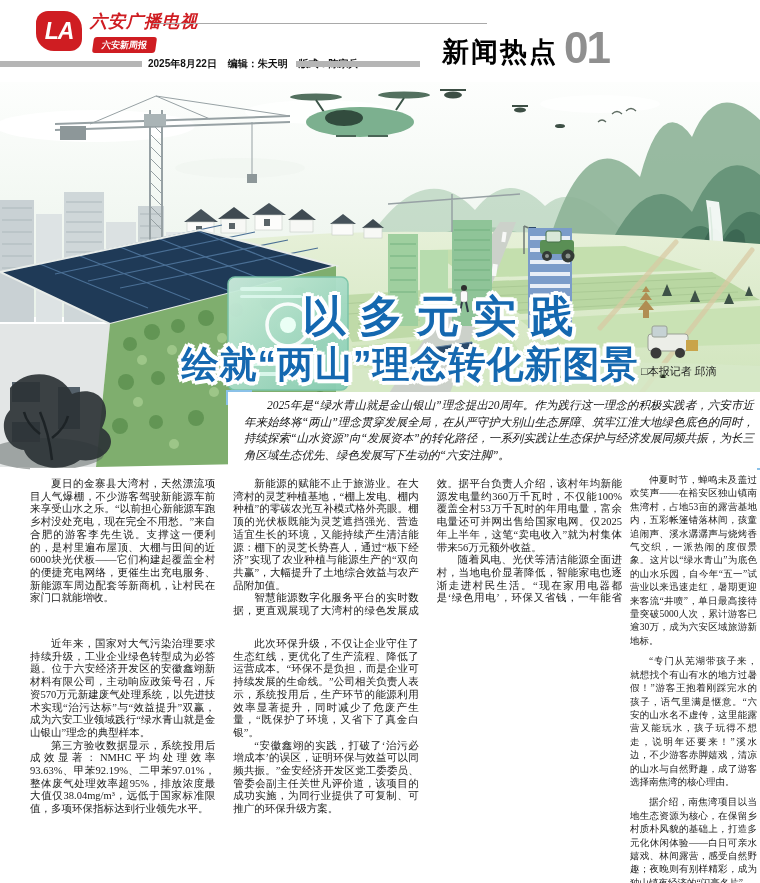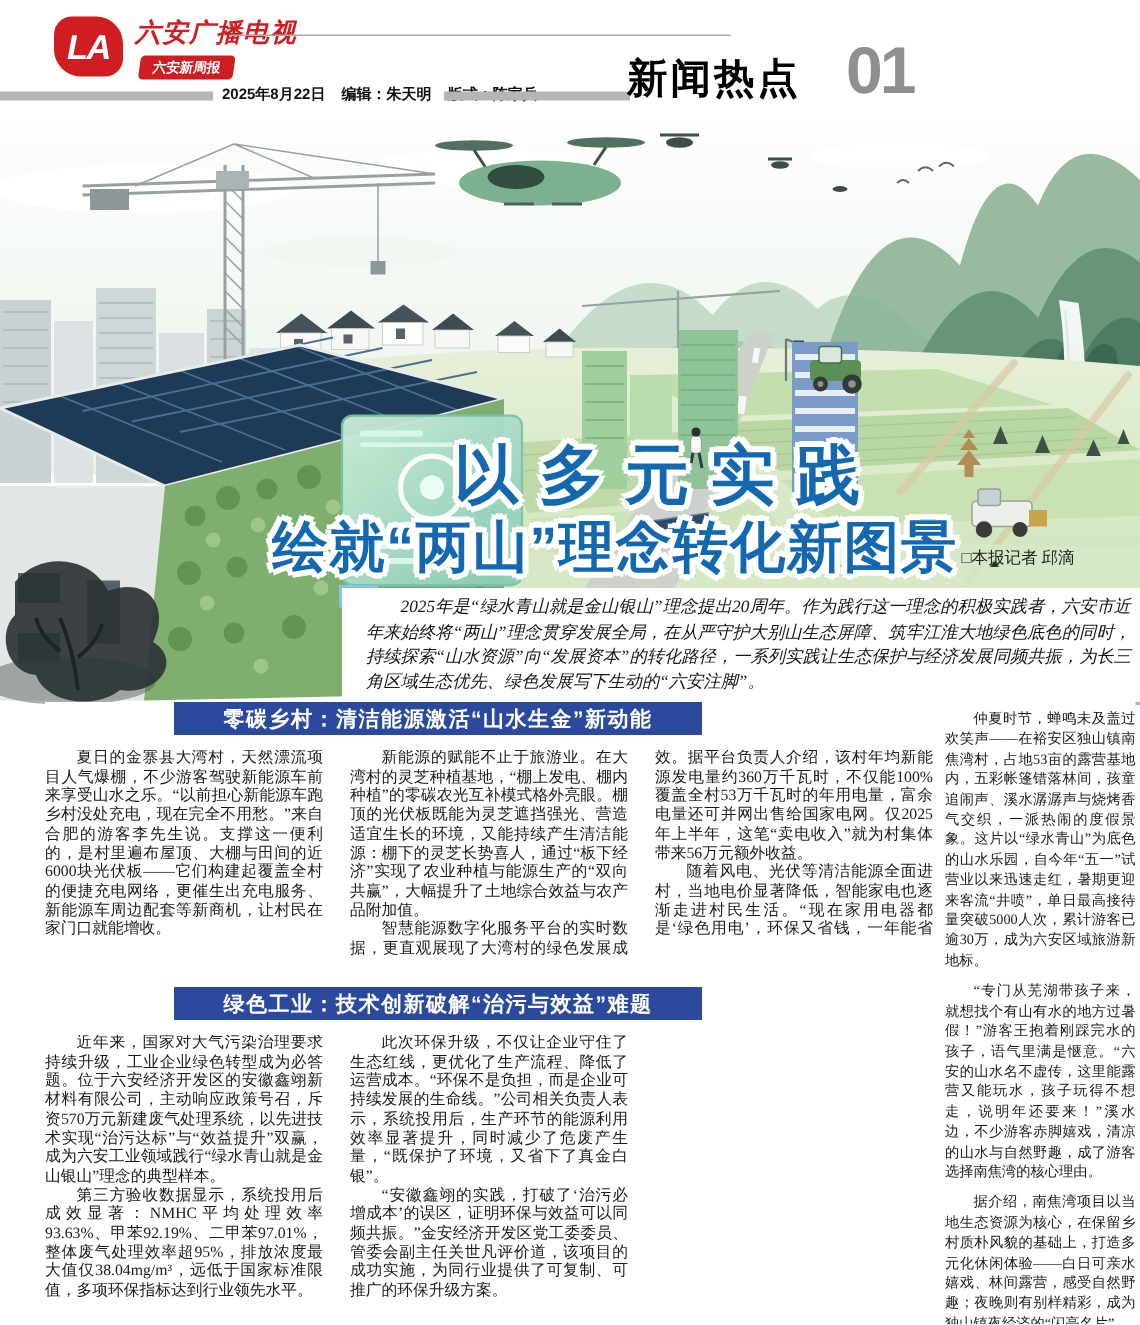--- a/index.html
+++ b/index.html
@@ -17,21 +17,21 @@
   .brand-sub { position:absolute; left:93px; top:37px; background:#cf1d22; color:#fff;
     font:700 9px/12px "Liberation Serif",serif; padding:2px 9px; border-radius:3px; transform:skewX(-8deg); }
   .mast-rule { position:absolute; left:153px; top:23px; width:334px; height:1px; background:#a9a9a9; }
   .date-row { position:absolute; top:56px; left:0; width:520px; height:16px; }
   .bar { position:absolute; top:5px; height:6px; background:#b5b5b5; }
   .bar-left { left:0; width:142px; }
   .bar-right { left:296px; width:124px; }
   .date-text { position:absolute; left:148px; top:1px; font:700 10px/14px "Liberation Sans",sans-serif;
     color:#111; white-space:nowrap; }
   .date-text span { margin-right:8px; }
-  .page-head { position:absolute; right:15px; top:30px; display:flex; align-items:flex-end;gap:24px; }
+  .page-head { position:absolute; right:15px; top:30px; display:flex; align-items:flex-end; }
   .page-head .section-name { font:900 27px/1 "Liberation Sans",sans-serif; color:#000; letter-spacing:2px; }
   .page-head .page-num { font:900 44px/0.82 "Liberation Sans",sans-serif; color:#8f8f8f; margin-left:6px; letter-spacing:-2px; }
 
   
   .hero { position:absolute; top:82px; left:0; width:760px; height:390px; z-index:1; }
   .hero svg { display:block; }
   .headline { position:absolute; font-family:"Liberation Sans",sans-serif; font-weight:900; color:#1468b0;
     text-align:center; white-space:nowrap; z-index:3;
     text-shadow:-3px -3px 0 #fff,3px -3px 0 #fff,-3px 3px 0 #fff,3px 3px 0 #fff,0 -4px 0 #fff,0 4px 0 #fff,-4px 0 0 #fff,4px 0 0 #fff; }
   .headline-1 { top:206px; left:240px; width:410px; font-size:43px; letter-spacing:14px; }
@@ -348,28 +348,26 @@
     <div class="byline">□本报记者 邱滴</div>
   </div>
 
   <div class="intro">
     <div class="corner-tl"></div>
     <div class="corner-br"></div>
     <p class="intro-text">2025年是“绿水青山就是金山银山”理念提出20周年。作为践行这一理念的积极实践者，六安市近年来始终将“两山”理念贯穿发展全局，在从严守护大别山生态屏障、筑牢江淮大地绿色底色的同时，持续探索“山水资源”向“发展资本”的转化路径，一系列实践让生态保护与经济发展同频共振，为长三角区域生态优先、绿色发展写下生动的“六安注脚”。</p>
   </div>
 
   <div class="main-left">
-    <div class="sec-bar">零碳乡村：清洁能源激活“山水生金”新动能</div>
     <div class="sec-body" id="body1">
         <p class="para">夏日的金寨县大湾村，天然漂流项目人气爆棚，不少游客驾驶新能源车前来享受山水之乐。“以前担心新能源车跑乡村没处充电，现在完全不用愁。”来自合肥的游客李先生说。支撑这一便利的，是村里遍布屋顶、大棚与田间的近6000块光伏板——它们构建起覆盖全村的便捷充电网络，更催生出充电服务、新能源车周边配套等新商机，让村民在家门口就能增收。</p>
         <p class="para">新能源的赋能不止于旅游业。在大湾村的灵芝种植基地，“棚上发电、棚内种植”的零碳农光互补模式格外亮眼。棚顶的光伏板既能为灵芝遮挡强光、营造适宜生长的环境，又能持续产生清洁能源：棚下的灵芝长势喜人，通过“板下经济”实现了农业种植与能源生产的“双向共赢”，大幅提升了土地综合效益与农产品附加值。</p>
         <p class="para">智慧能源数字化服务平台的实时数据，更直观展现了大湾村的绿色发展成效。据平台负责人介绍，该村年均新能源发电量约360万千瓦时，不仅能100%覆盖全村53万千瓦时的年用电量，富余电量还可并网出售给国家电网。仅2025年上半年，这笔“卖电收入”就为村集体带来56万元额外收益。</p>
         <p class="para">随着风电、光伏等清洁能源全面进村，当地电价显著降低，智能家电也逐渐走进村民生活。“现在家用电器都是‘绿色用电’，环保又省钱，一年能省不少电费！”村民张琴指着家电上的节能标识笑着说。</p>
       </div>
-    <div class="sec-bar second">绿色工业：技术创新破解“治污与效益”难题</div>
     <div class="sec-body" id="body2">
         <p class="para">近年来，国家对大气污染治理要求持续升级，工业企业绿色转型成为必答题。位于六安经济开发区的安徽鑫翊新材料有限公司，主动响应政策号召，斥资570万元新建废气处理系统，以先进技术实现“治污达标”与“效益提升”双赢，成为六安工业领域践行“绿水青山就是金山银山”理念的典型样本。</p>
         <p class="para">第三方验收数据显示，系统投用后成效显著：NMHC平均处理效率93.63%、甲苯92.19%、二甲苯97.01%，整体废气处理效率超95%，排放浓度最大值仅38.04mg/m³，远低于国家标准限值，多项环保指标达到行业领先水平。</p>
         <p class="para">此次环保升级，不仅让企业守住了生态红线，更优化了生产流程、降低了运营成本。“环保不是负担，而是企业可持续发展的生命线。”公司相关负责人表示，系统投用后，生产环节的能源利用效率显著提升，同时减少了危废产生量，“既保护了环境，又省下了真金白银”。</p>
         <p class="para">“安徽鑫翊的实践，打破了‘治污必增成本’的误区，证明环保与效益可以同频共振。”金安经济开发区党工委委员、管委会副主任关世凡评价道，该项目的成功实施，为同行业提供了可复制、可推广的环保升级方案。</p>
       </div>
   </div>
 
   <div class="main-right">
     <div class="right-body">

